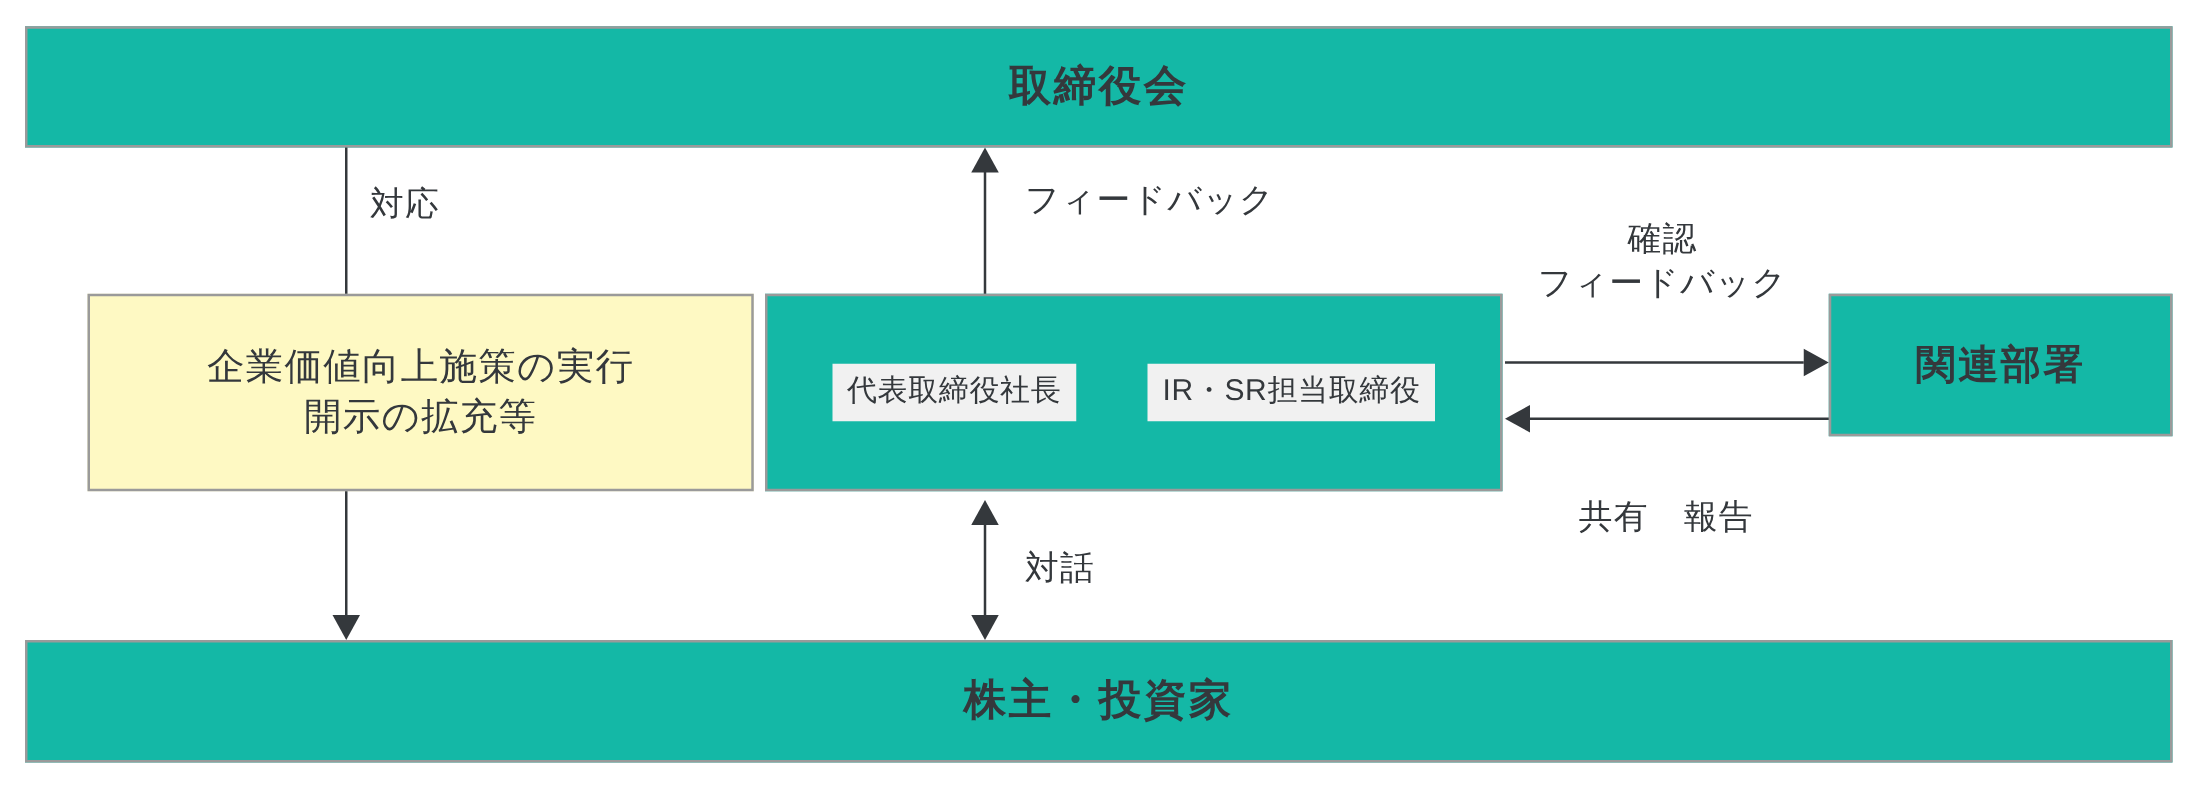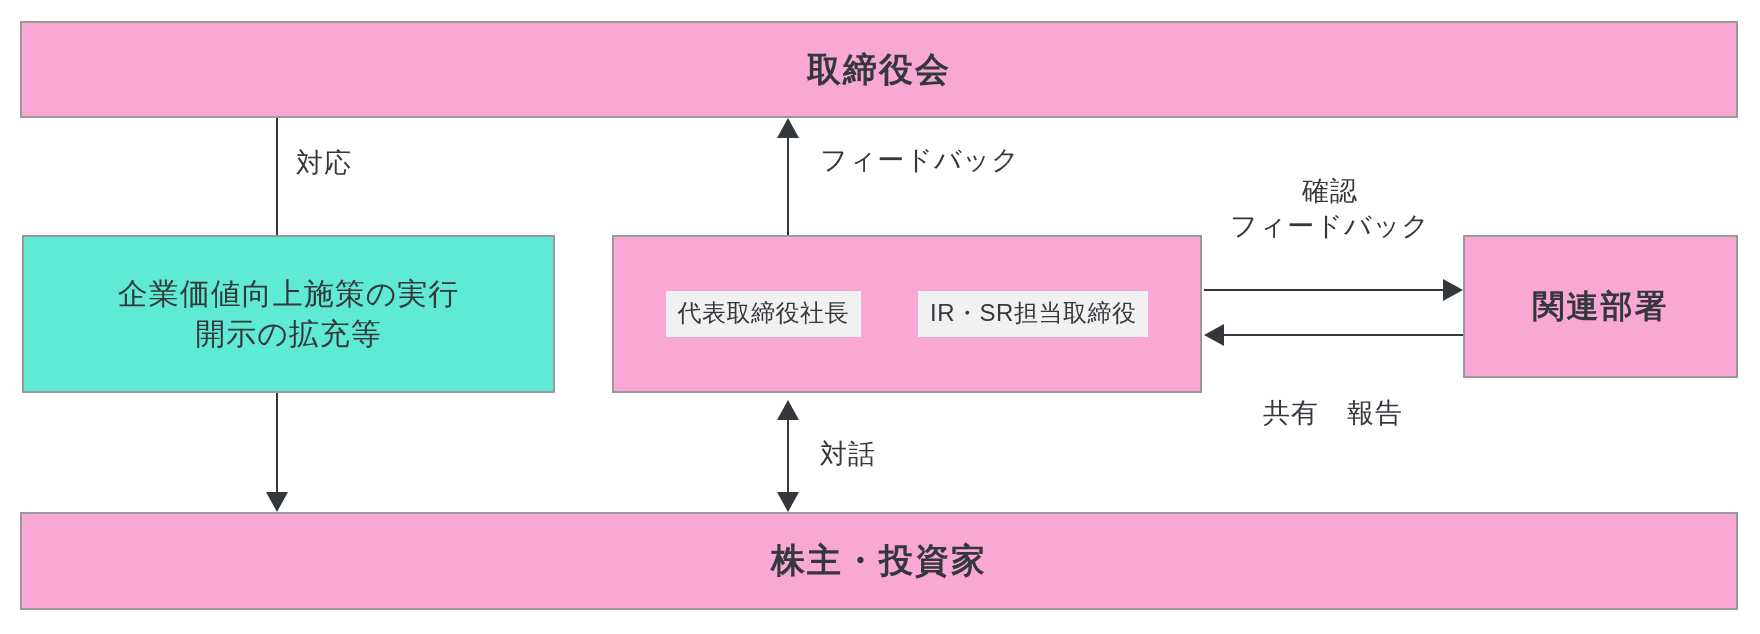--- a/index.html
+++ b/index.html
@@ -17,30 +17,31 @@
     height: 634px;
     background: #ffffff;
     overflow: hidden;
   }
 
   
   .box {
     position: absolute;
     box-sizing: border-box;
     border: 2px solid #9a9a9a;
-    background: #f9a8d4;
+    background: #14b8a6;
     display: flex;
     align-items: center;
     justify-content: center;
     text-align: center;
     line-height: 1.35;
     color: #34383c;
   }
   .box.filled {
-    background: #5eead4;
+    background: #fef9c3;
+    margin-left: 48px;
   }
 
   
   #box-board {
     left: 20px;
     top: 21px;
     width: 1718px;
     height: 97px;
     font-size: 34px;
     font-weight: 700;
@@ -60,21 +61,21 @@
     top: 235px;
     width: 590px;
     height: 158px;
     display: block;
     padding: 0;
   }
   #box-related {
     left: 1463px;
     top: 235px;
     width: 275px;
-    height: 143px;
+    height: 114px;
     font-size: 32px;
     font-weight: 700;
     letter-spacing: 2px;
   }
   #box-shareholders {
     left: 20px;
     top: 512px;
     width: 1718px;
     height: 98px;
     font-size: 34px;

